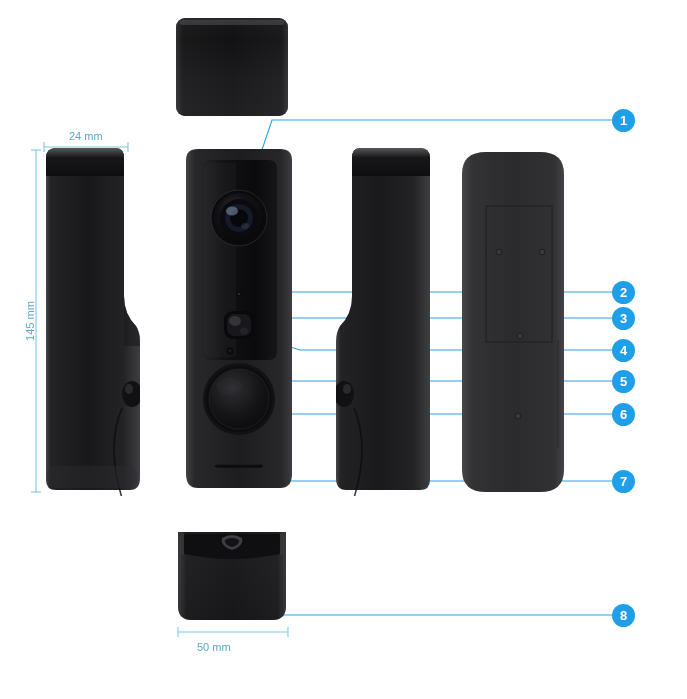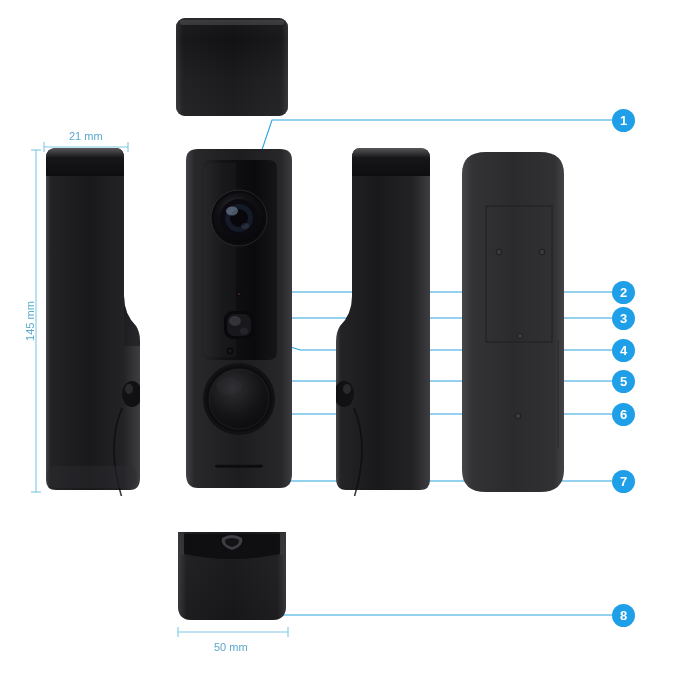--- a/index.html
+++ b/index.html
@@ -271,25 +271,25 @@
       <circle cx="239" cy="294" r="4.6"></circle>
       <circle cx="239" cy="316" r="4.6"></circle>
       <circle cx="239" cy="331" r="4.6"></circle>
       <circle cx="231" cy="351" r="4.6"></circle>
       <circle cx="239" cy="414" r="4.6"></circle>
       <circle cx="258" cy="481" r="4.6"></circle>
       <circle cx="240" cy="615" r="4.6"></circle>
     </g>
   </svg>
 
-  <div class="dim-label" style="left:69px; top:130px;">21 mm</div>
+  <div class="dim-label" style="left:69px; top:130px;">24 mm</div>
 
   <div class="dim-label vert" style="left:7px; top:315px; width:46px; text-align:center;">145 mm</div>
 
-  <div class="dim-label" style="left:214px; top:641px;">50 mm</div>
+  <div class="dim-label" style="left:197px; top:641px;">50 mm</div>
 
   <div class="badge" style="left:612px; top:109px;">1</div>
   <div class="badge" style="left:612px; top:281px;">2</div>
   <div class="badge" style="left:612px; top:307px;">3</div>
   <div class="badge" style="left:612px; top:339px;">4</div>
   <div class="badge" style="left:612px; top:370px;">5</div>
   <div class="badge" style="left:612px; top:403px;">6</div>
   <div class="badge" style="left:612px; top:470px;">7</div>
   <div class="badge" style="left:612px; top:604px;">8</div>
 

